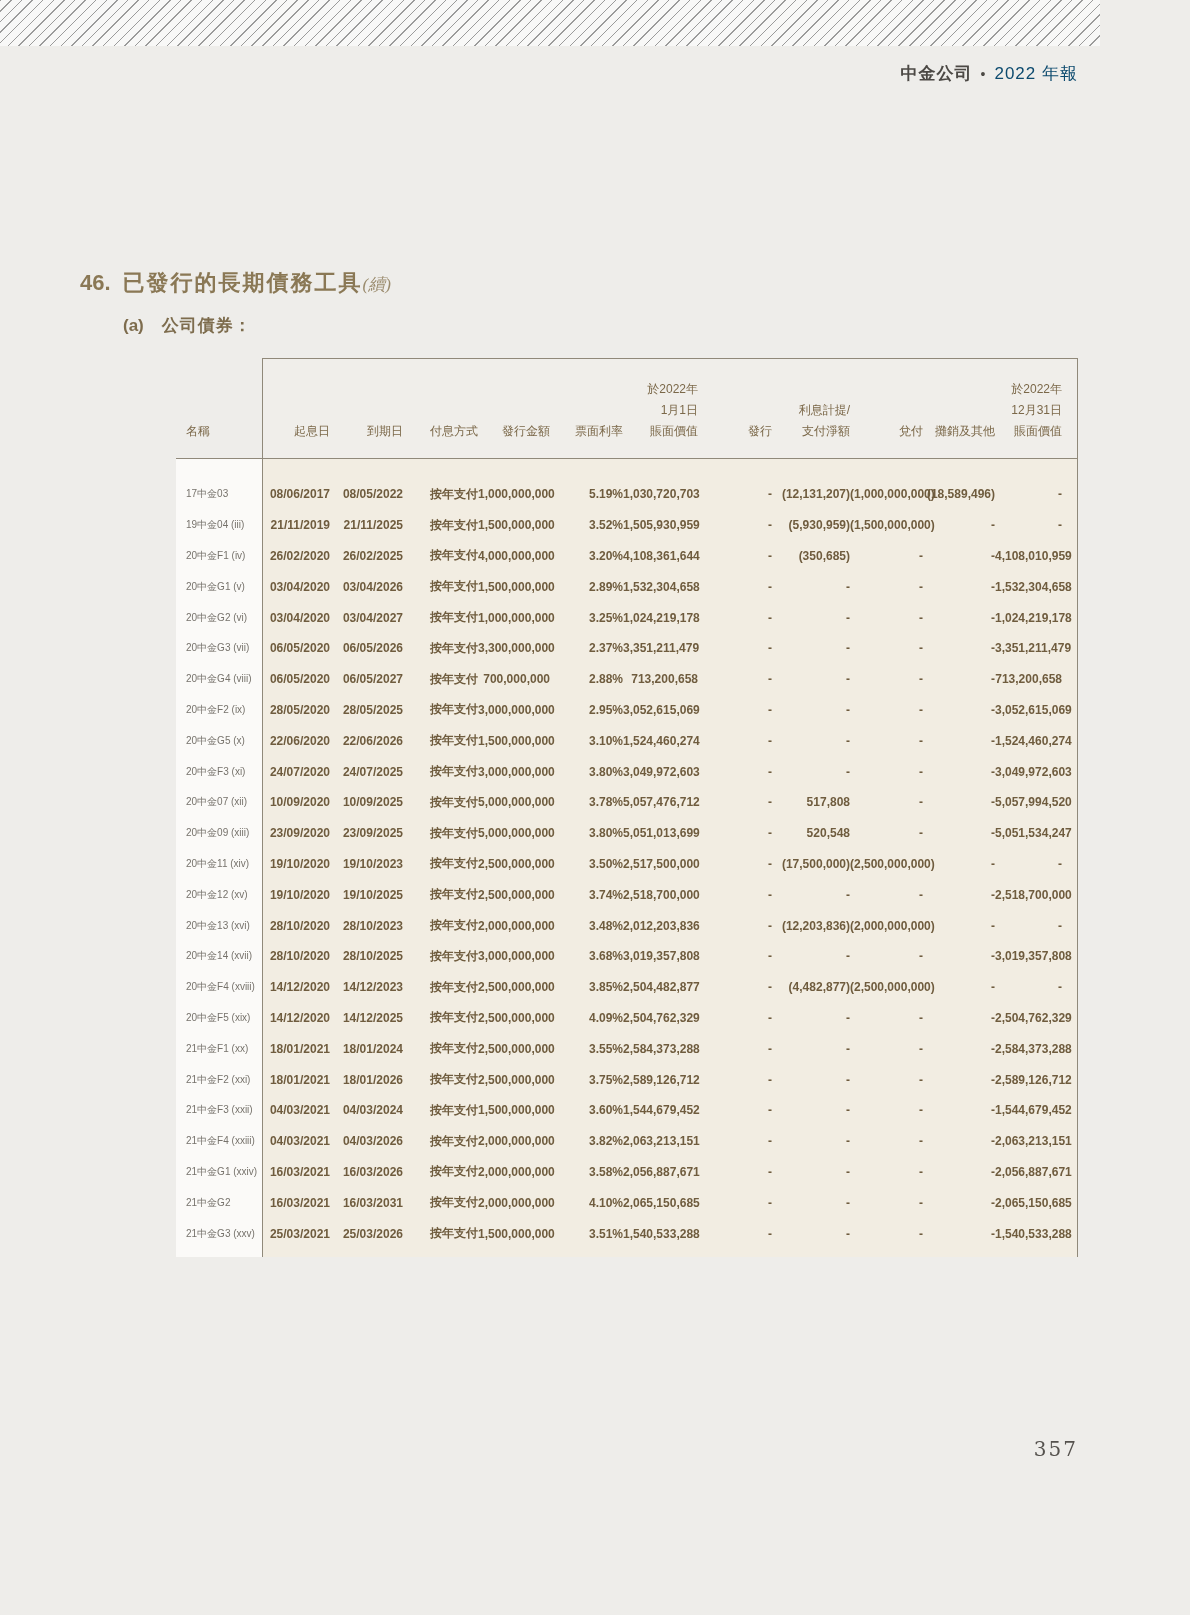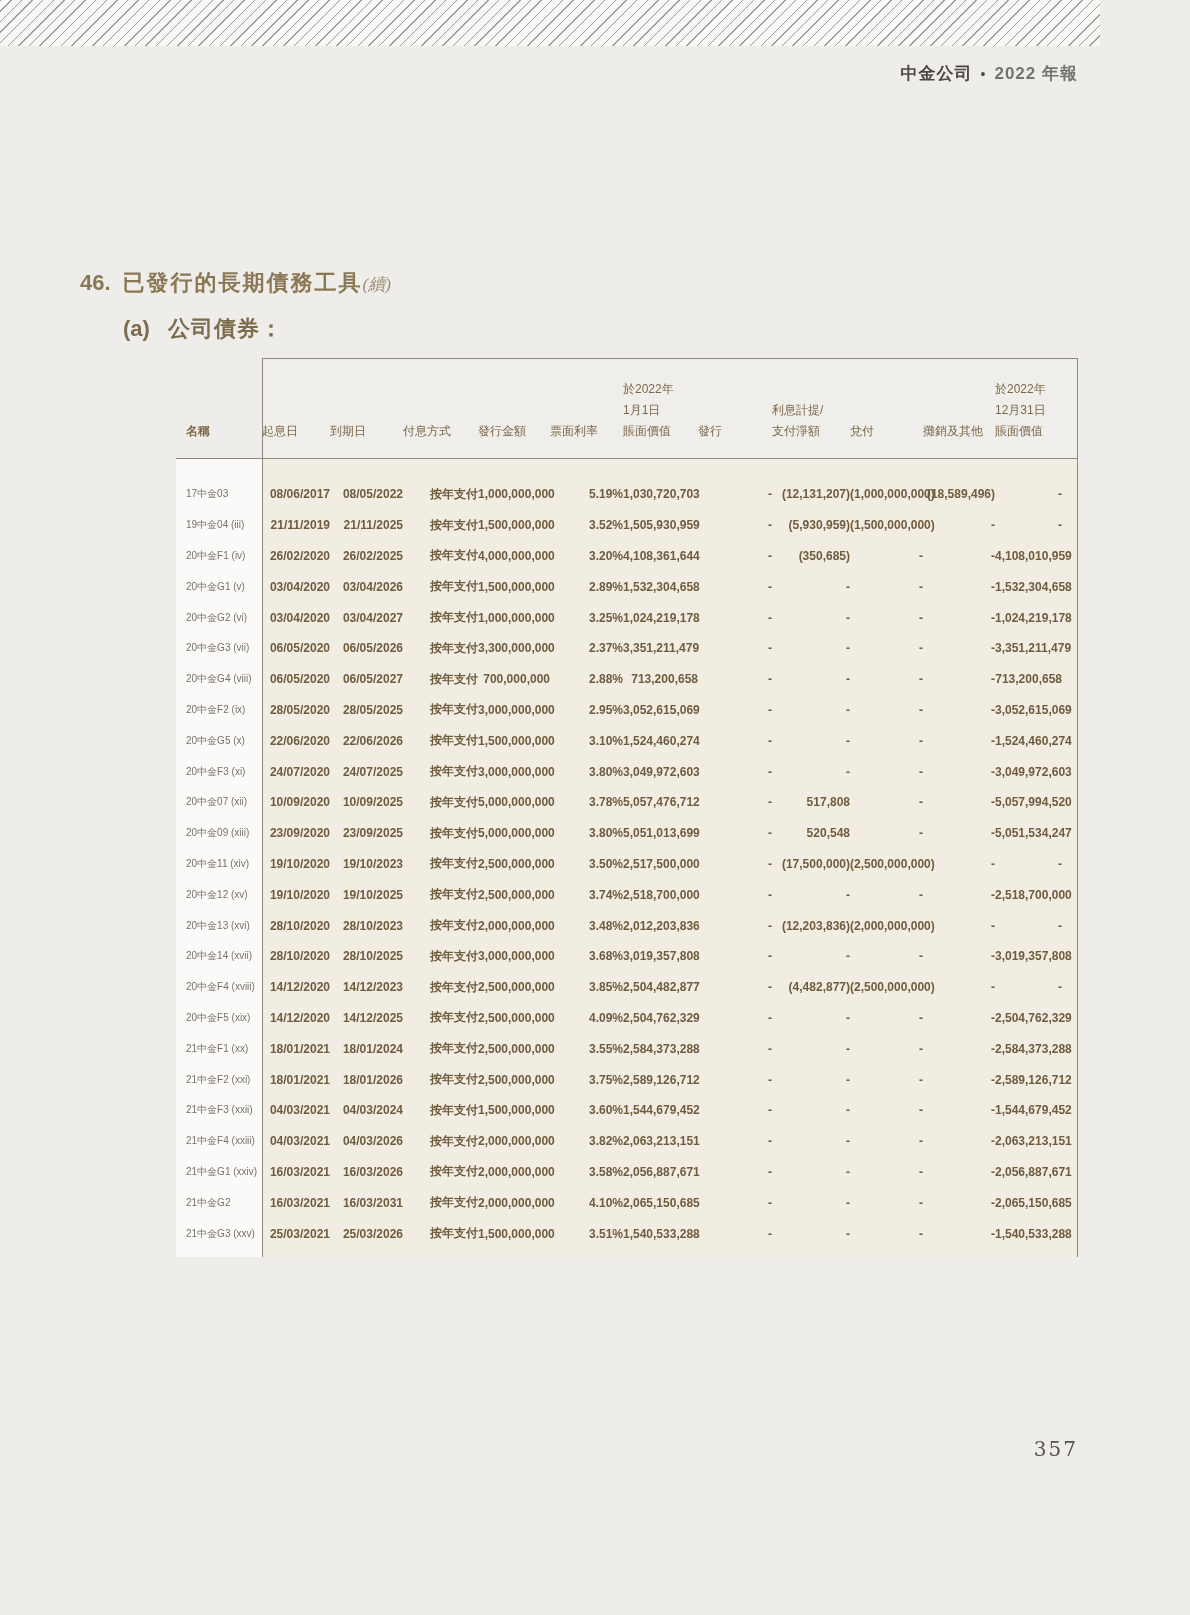--- a/index.html
+++ b/index.html
@@ -15,53 +15,53 @@
     background-color:#f8f8f7;
     background-image:repeating-linear-gradient(135deg, rgba(105,105,105,.65) 0 1px, transparent 1px 7.5px);
   }
   
   .doc-header {
     position:absolute; top:62px; right:112px; font-size:17px; letter-spacing:1px;
     color:#55524e; white-space:nowrap;
   }
   .doc-header .brand { font-weight:bold; color:#4c4945; }
   .doc-header .dot { color:#4c4945; margin:0 8px; font-size:14px; }
-  .doc-header .year { color:#737373;font-weight:bold; }
+  .doc-header .year { color:#0c4a6e; }
   
   .section-title {
     position:absolute; left:80px; top:268px; font-size:22px; font-weight:bold;
     color:#8a7855; letter-spacing:2px; white-space:nowrap;
   }
   .section-title .num { margin-right:12px; letter-spacing:0; }
   .section-title .cont {
     font-family:"Liberation Serif", serif; font-style:italic; font-weight:normal;
     font-size:17px; color:#9b8c6e; letter-spacing:0;
   }
   .subsection-title {
-    position:absolute; left:123px; top:314px; font-size:22px; font-weight:bold;
+    position:absolute; left:123px; top:314px; font-size:17px; font-weight:bold;
     color:#7d6c4d; letter-spacing:1px; white-space:nowrap;
   }
   .subsection-title .sub-label { margin-right:18px; letter-spacing:0; }
   
   .bond-table { position:absolute; left:176px; top:358px; width:902px;
     --cols: 86px 68px 73px 75px 72px 73px 75px 74px 78px 73px 72px 67px 16px; }
   .thead { position:relative; height:100px; }
   .thead-box {
     position:absolute; left:86px; top:0; width:814px; height:100px;
     border:1px solid #90897a; border-bottom:none; background:#f0eeea;
   }
   .thead-grid {
     position:relative; display:grid; grid-template-columns:var(--cols);
     height:100%; z-index:1;
   }
   .thead-grid .hcell {
     align-self:end; padding-bottom:16px; font-size:12px; color:#7b6849;
-    text-align:left; line-height:21px; white-space:nowrap;
-  }
-  .thead-grid .hcell.name { text-align:left; padding-left:10px;font-weight:bold; }
+    text-align:right; line-height:21px; white-space:nowrap;
+  }
+  .thead-grid .hcell.name { text-align:left; padding-left:10px; }
   .tbody {
     position:relative; border-top:1px solid #90897a; padding-top:20px; padding-bottom:8px;
   }
   .name-strip { position:absolute; left:0; top:0; bottom:0; width:86px; background:#fbfaf8; }
   .value-bg {
     position:absolute; left:86px; top:0; bottom:0; width:814px;
     background:#f2ede2; border-left:1px solid #90897a; border-right:1px solid #90897a;
   }
   .trow {
     position:relative; display:grid; grid-template-columns:var(--cols);

